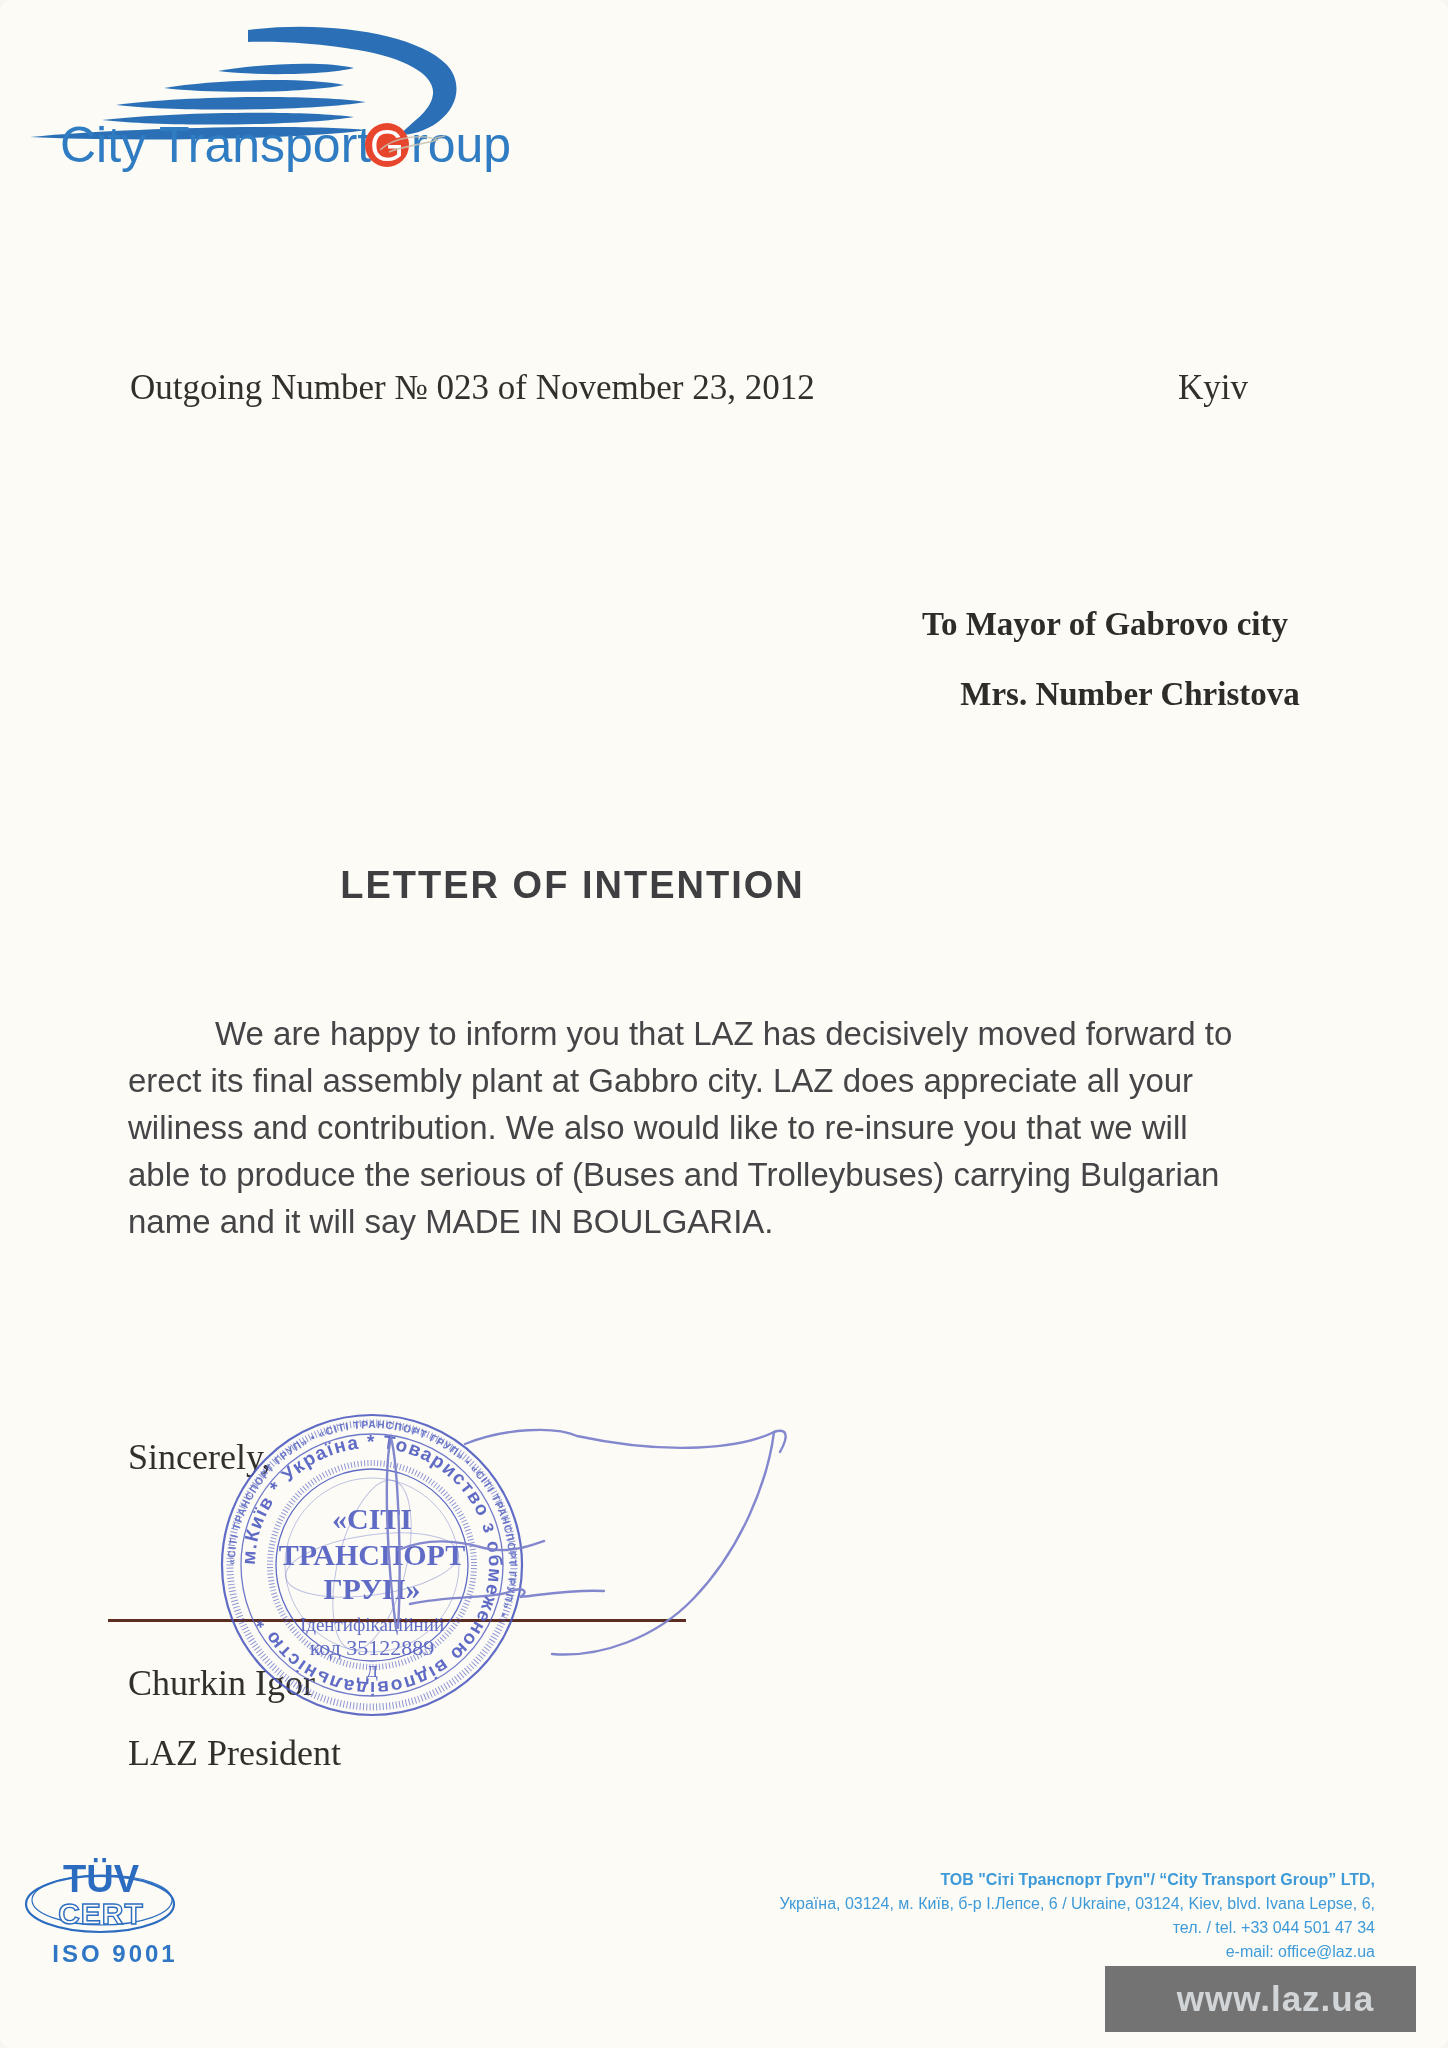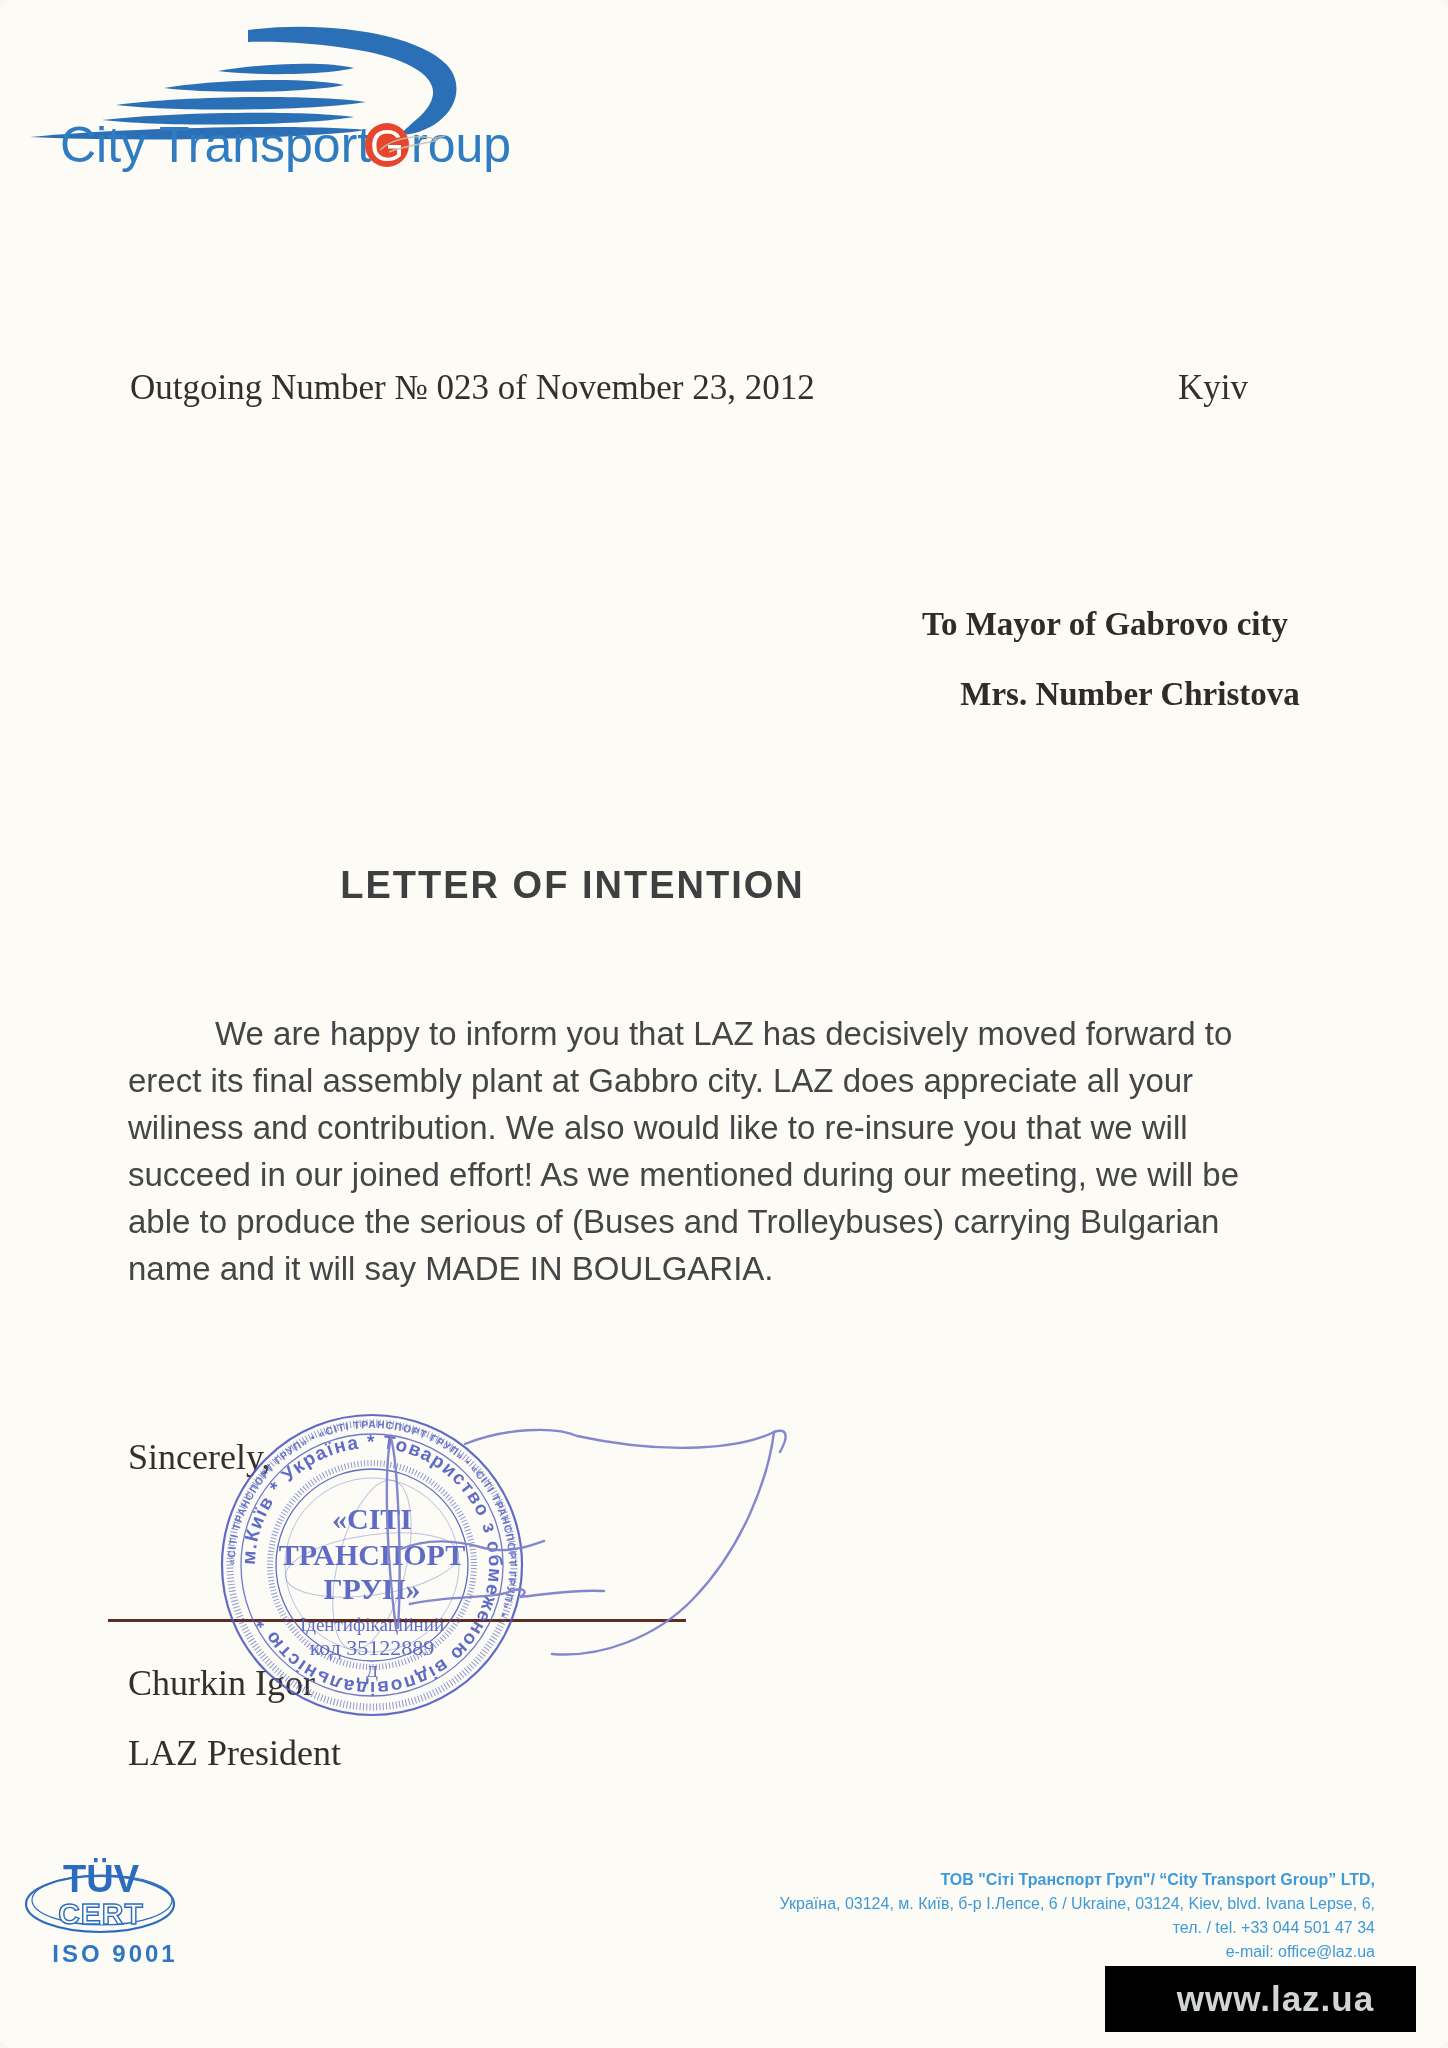--- a/index.html
+++ b/index.html
@@ -20,21 +20,21 @@
   .bodytext .line:first-child{padding-left:87px;}
   .sincerely{left:128px;top:1436px;font-size:36px;}
   .sigline{left:108px;top:1619px;width:578px;height:3px;background:#5d2d22;}
   .churkin{left:128px;top:1662px;font-size:36px;}
   .lazpres{left:128px;top:1732px;font-size:36px;}
   .iso{left:40px;top:1940px;width:150px;text-align:center;font-size:24px;letter-spacing:3px;
        color:#2f76c4;font-weight:bold;}
   .footerblock{left:600px;top:1868px;width:775px;text-align:right;font-size:16px;line-height:24px;
                color:#3e9ad8;}
   .footerblock .bold{font-weight:bold;}
-  .banner{left:1105px;top:1966px;width:311px;height:66px;background:#000000;display:flex;
+  .banner{left:1105px;top:1966px;width:311px;height:66px;background:#737373;display:flex;
           align-items:center;justify-content:center;}
   .banner span{color:#d2d5d7;font-size:35px;font-weight:bold;text-indent:30px;letter-spacing:1px;}
   svg{overflow:visible;}
 </style>
 </head>
 <body>
 
 <div class="page">
 
   <svg class="abs" style="left:12px;top:16px;" width="500" height="160" viewBox="0 0 500 160">
@@ -66,21 +66,20 @@
 
   <div class="abs serif recipient1">To Mayor of Gabrovo city</div>
   <div class="abs serif recipient2">Mrs. Number Christova</div>
 
   <div class="abs title">LETTER OF INTENTION</div>
 
   <div class="abs bodytext">
     <div class="line">We are happy to inform you that LAZ has decisively moved forward to</div>
     <div class="line">erect its final assembly plant at Gabbro city. LAZ does appreciate all your</div>
     <div class="line">wiliness and contribution. We also would like to re-insure you that we will</div>
-    <div class="line">succeed in our joined effort! As we mentioned during our meeting, we will be</div>
     <div class="line">able to produce the serious of (Buses and Trolleybuses) carrying Bulgarian</div>
     <div class="line">name and it will say MADE IN BOULGARIA.</div>
   </div>
 
   <div class="abs serif sincerely">Sincerely,</div>
   <div class="abs sigline"></div>
   <div class="abs serif churkin">Churkin Igor</div>
   <div class="abs serif lazpres">LAZ President</div>
 
   <svg class="abs" style="left:214px;top:1407px;opacity:0.88;" width="316" height="316" viewBox="-158 -158 316 316">

